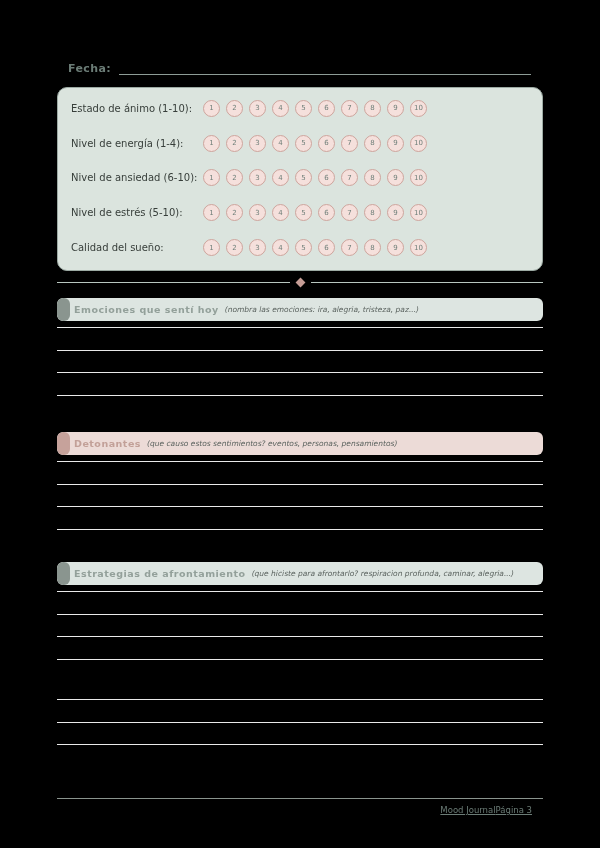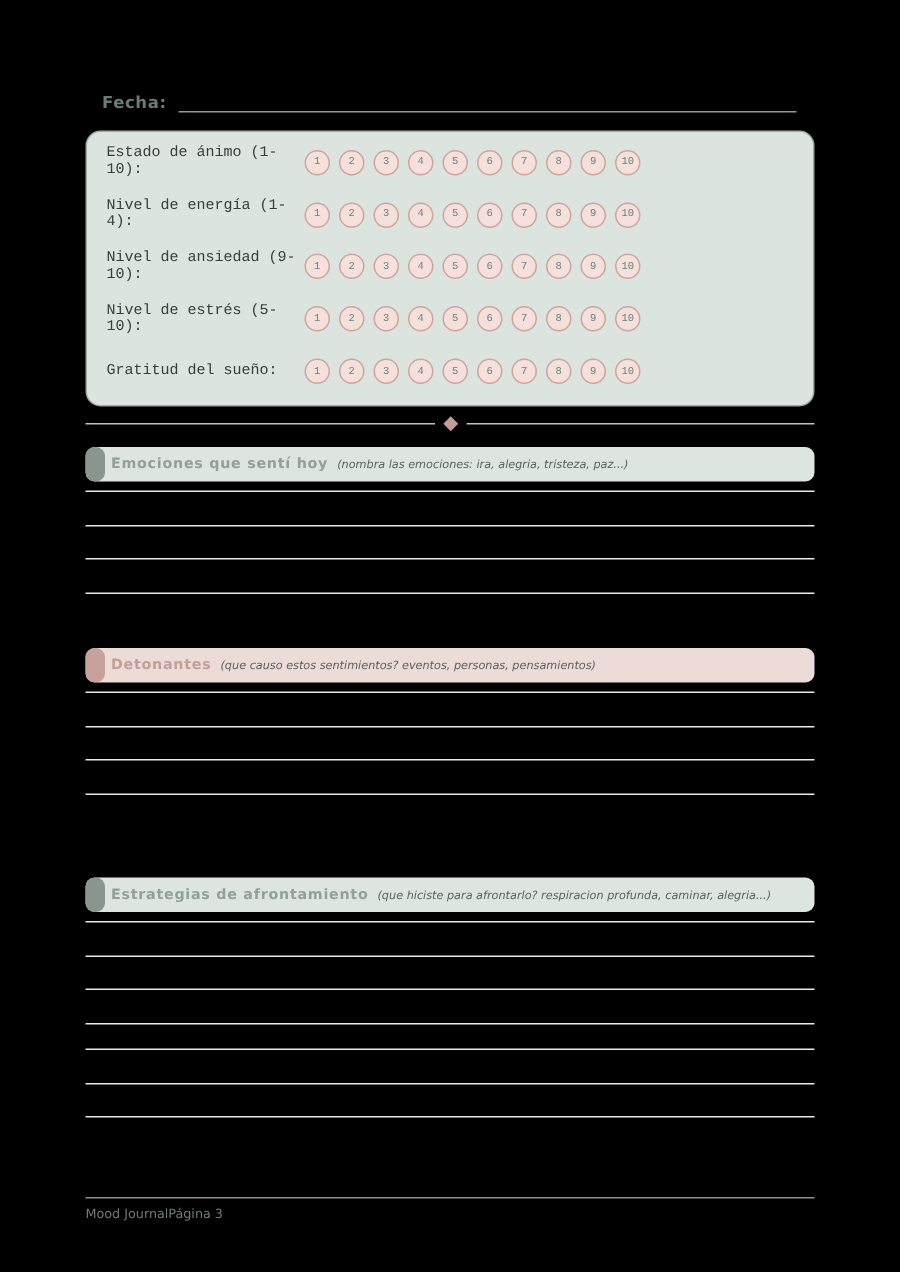--- a/index.html
+++ b/index.html
@@ -17,21 +17,21 @@
   }
   .fecha-label{font-size:11px;font-weight:bold;color:#6b7c76;letter-spacing:.4px;}
   .fecha-line{flex:1;border-bottom:1px solid #8d9c96;height:13px;}
   
   .ratings-box{
     position:absolute;left:57px;top:87px;width:486px;height:184px;
     box-sizing:border-box;
     background:#dbe4de;border:1px solid #9caaa3;border-radius:10px;
     padding:3px 12px 0 13px;
   }
-  .rating-row{height:34.8px;display:flex;align-items:center;font-family:Liberation Mono, monospace;}
+  .rating-row{height:34.8px;display:flex;align-items:center;}
   .rating-label{width:132px;flex:0 0 132px;font-size:10px;color:#373e3a;}
   .scale{display:flex;gap:6px;align-items:center;}
   .circle{
     width:15px;height:15px;border-radius:50%;
     background:#f5e0dc;border:1px solid #cda59d;
     color:#6f7f79;font-size:7px;
     display:flex;align-items:center;justify-content:center;
     box-sizing:content-box;
   }
   
@@ -60,23 +60,23 @@
   .section.pink .section-header{background:#ecdbd7;}
   .section.pink .section-tab{background:#c6a29b;}
   .section.pink .section-title{color:#c2a098;}
   .section-title{font-size:9.5px;font-weight:bold;letter-spacing:.5px;}
   .section-hint{font-size:7.5px;font-style:italic;color:#5a625e;margin-left:6px;}
   .rule{height:0;border-bottom:1px solid #e9e9e9;margin-top:21.5px;}
   .rules .rule:first-child{margin-top:6px;}
   
   .footer-rule{position:absolute;left:57px;top:798px;width:486px;border-top:1px solid #8a948e;}
   .footer{
-    position:absolute;left:57px;top:805px;width:486px;
-    display:flex;justify-content:flex-start;
-    font-size:8.5px;color:#6b7c76;
+    position:absolute;left:46px;top:805px;width:486px;
+    display:flex;justify-content:flex-end;
+    font-size:8.5px;color:#6b7c76;text-decoration:underline;
   }
 </style>
 </head>
 <body>
 
 <div class="page">
 
   <div class="fecha">
     <span class="fecha-label">Fecha:</span>
     <span class="fecha-line"></span>
@@ -107,21 +107,21 @@
           <span class="circle">4</span>
           <span class="circle">5</span>
           <span class="circle">6</span>
           <span class="circle">7</span>
           <span class="circle">8</span>
           <span class="circle">9</span>
           <span class="circle">10</span>
         </div>
     </div>
     <div class="rating-row">
-      <span class="rating-label">Nivel de ansiedad (9-10):</span>
+      <span class="rating-label">Nivel de ansiedad (6-10):</span>
       <div class="scale">
           <span class="circle">1</span>
           <span class="circle">2</span>
           <span class="circle">3</span>
           <span class="circle">4</span>
           <span class="circle">5</span>
           <span class="circle">6</span>
           <span class="circle">7</span>
           <span class="circle">8</span>
           <span class="circle">9</span>
@@ -137,21 +137,21 @@
           <span class="circle">4</span>
           <span class="circle">5</span>
           <span class="circle">6</span>
           <span class="circle">7</span>
           <span class="circle">8</span>
           <span class="circle">9</span>
           <span class="circle">10</span>
         </div>
     </div>
     <div class="rating-row">
-      <span class="rating-label">Gratitud del sueño:</span>
+      <span class="rating-label">Calidad del sueño:</span>
       <div class="scale">
           <span class="circle">1</span>
           <span class="circle">2</span>
           <span class="circle">3</span>
           <span class="circle">4</span>
           <span class="circle">5</span>
           <span class="circle">6</span>
           <span class="circle">7</span>
           <span class="circle">8</span>
           <span class="circle">9</span>
@@ -187,21 +187,21 @@
       <span class="section-hint">(que causo estos sentimientos? eventos, personas, pensamientos)</span>
     </div>
     <div class="rules">
         <div class="rule"></div>
         <div class="rule"></div>
         <div class="rule"></div>
         <div class="rule"></div>
       </div>
   </div>
 
-  <div class="section green" style="top:585px">
+  <div class="section green" style="top:562px">
     <div class="section-header">
       <span class="section-tab"></span>
       <span class="section-title">Estrategias de afrontamiento</span>
       <span class="section-hint">(que hiciste para afrontarlo? respiracion profunda, caminar, alegria...)</span>
     </div>
     <div class="rules">
         <div class="rule"></div>
         <div class="rule"></div>
         <div class="rule"></div>
         <div class="rule"></div>

